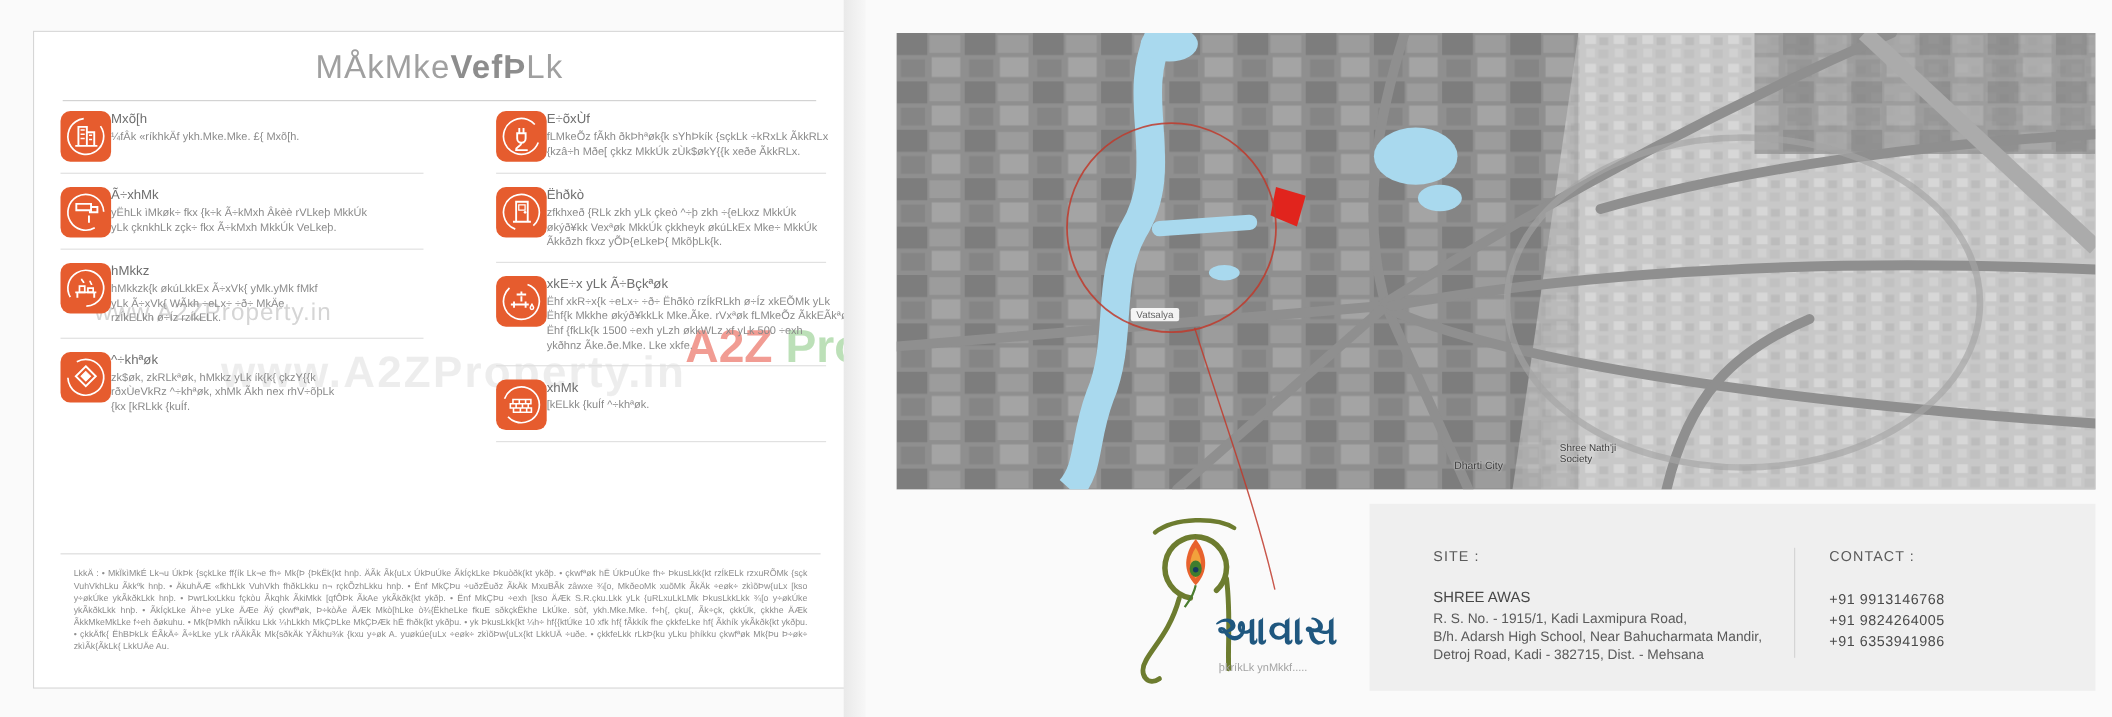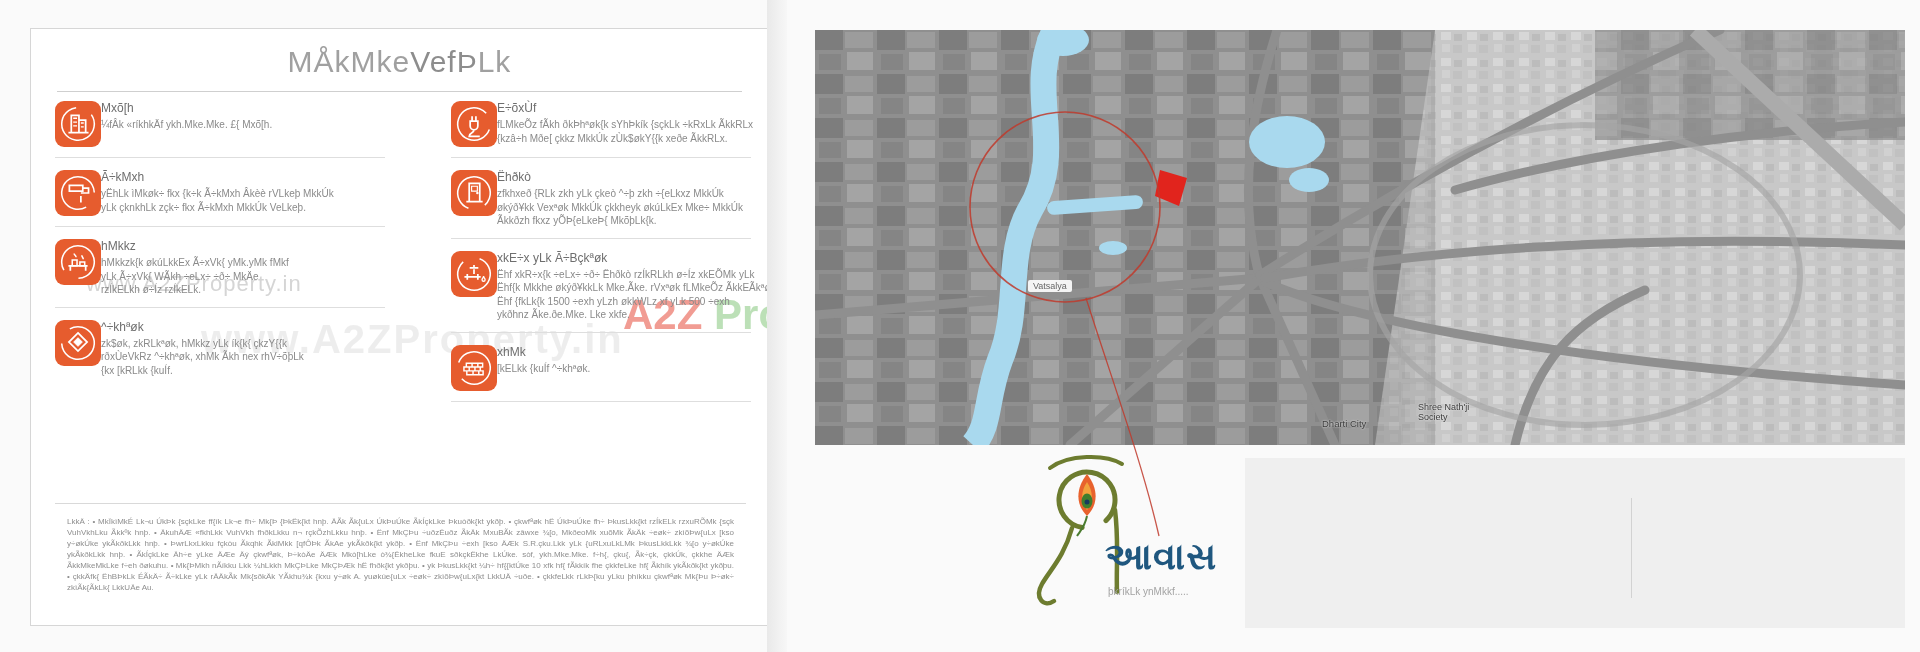--- a/index.html
+++ b/index.html
@@ -1,21 +1,21 @@
 <!DOCTYPE html>
 <html><head>
 <meta charset="utf-8">
 <style>
   html,body{margin:0;padding:0}
   body{width:1920px;height:652px;position:relative;background:#fafafa;font-family:"Liberation Sans",sans-serif;overflow:hidden}
 
   
   .left-card{position:absolute;left:30px;top:28px;width:737px;height:596px;background:#fff;border:1px solid #d6d6d6;overflow:hidden}
   .card-title{margin:16px 0 0;text-align:center;font-size:30px;color:#a0a0a0;letter-spacing:1px;font-weight:400}
-  .card-title .tb{font-weight:normal;color:#8d8d8d}
+  .card-title .tb{font-weight:bold;color:#8d8d8d}
   .title-rule{border:none;border-top:1px solid #cfcfcf;margin:12px 26px 0}
   .col{position:absolute;top:60px}
   .col-left{left:24px;width:330px}
   .col-right{left:420px;width:300px}
   .item{display:flex;padding:12px 0 10px}
   .icon-box{width:46px;height:46px;background:#e65c2e;border-radius:9px;flex:0 0 46px;display:flex;align-items:center;justify-content:center}
   .icon-box svg{display:block}
   .item-title{font-size:12px;color:#6e6e6e;margin-bottom:3px}
   .item-line{font-size:10px;color:#8a8a8a;line-height:13.5px;white-space:nowrap}
   .sep{border-top:1px solid #dedede}
@@ -35,21 +35,21 @@
   .gutter{position:absolute;left:767px;top:0;width:20px;height:652px;background:linear-gradient(90deg,#e9e9e9,#f7f7f7)}
   .map{position:absolute;left:815px;top:30px;width:1090px;height:415px;background:#b3b3b3;overflow:hidden}
   .map svg{display:block}
   .map-chip{position:absolute;left:1028px;top:280px;background:rgba(255,255,255,.9);font-size:9px;color:#666;padding:1px 5px;border-radius:2px}
   .map-city-label{position:absolute;left:1322px;top:418px;font-size:9.5px;color:#3a3a3a;text-shadow:0 0 2px #fff}
   .map-society-label{position:absolute;left:1418px;top:402px;width:74px;font-size:9px;color:#3a3a3a;line-height:10px;text-align:left;text-shadow:0 0 2px #fff}
 
   .red-overlay{position:absolute;left:0;top:0;width:1920px;height:652px;pointer-events:none}
 
   
-  .logo{position:absolute;left:1020px;top:452px;width:215px;height:175px}
+  .logo{position:absolute;left:1020px;top:468px;width:215px;height:175px}
   .logo svg{position:absolute;left:0;top:0}
   .awas{position:absolute;left:85px;top:84px;font-size:37px;font-weight:bold;color:#1f577f;letter-spacing:1px}
   .tagline{position:absolute;left:88px;top:134px;font-size:10px;color:#a3a3a3}
   .sr{position:absolute;width:1px;height:1px;overflow:hidden;clip:rect(0 0 0 0)}
 
   
   .infobar{position:absolute;left:1245px;top:458px;width:660px;height:170px;background:#efefef}
   .site-block{position:absolute;left:58px;top:40px}
   .contact-block{position:absolute;left:418px;top:40px}
   .info-label{font-size:13px;color:#5b5b5b;letter-spacing:1px;margin-bottom:22px}
@@ -88,21 +88,21 @@
     <div class="sep"></div>
 
     <div class="item">
       <div class="icon-box">
         <svg width="46" height="46" viewBox="0 0 48 48" fill="none" stroke="#fff">
           <circle cx="24" cy="24" r="17" stroke-width="1.6" stroke-dasharray="88 19" transform="rotate(60 24 24)"></circle>
           <path stroke-width="1.8" d="M15 16 h14 v6 h-14 z M29 19 h6 v5 h-8 M27 27 v7"></path>
         </svg>
       </div>
       <div class="item-text">
-        <div class="item-title">Ã÷kMxh</div>
+        <div class="item-title">Ã÷xhMk</div>
         <div class="item-line">yËhLk ìMkøk÷ fkx {k÷k Ã÷kMxh Âkèè rVLkeþ MkkÚk</div>
         <div class="item-line">yLk çknkhLk zçk÷ fkx Ã÷kMxh MkkÚk VeLkeþ.</div>
       </div>
     </div>
     <div class="sep"></div>
 
     <div class="item">
       <div class="icon-box">
         <svg width="46" height="46" viewBox="0 0 48 48" fill="none" stroke="#fff">
           <circle cx="24" cy="24" r="17" stroke-width="1.6" stroke-dasharray="88 19" transform="rotate(150 24 24)"></circle>
@@ -290,14 +290,27 @@
       <circle cx="67" cy="50" r="2.5" fill="#16395f"></circle>
       <path d="M67,64 C65,74 61,78 57,84" stroke="#4a7c2f" stroke-width="2" fill="none"></path>
     </g>
   </svg>
   <span class="sr">શ્રી</span>
   <div class="awas">આવાસ</div>
   <div class="tagline">þkríkLk ynMkkf.....</div>
 </div>
 
 <div class="infobar">
+  <div class="site-block">
+    <div class="info-label">SITE :</div>
+    <div class="info-name">SHREE AWAS</div>
+    <div class="info-line">R. S. No. - 1915/1, Kadi Laxmipura Road,</div>
+    <div class="info-line">B/h. Adarsh High School, Near Bahucharmata Mandir,</div>
+    <div class="info-line">Detroj Road, Kadi - 382715, Dist. - Mehsana</div>
+  </div>
   <div class="vdiv"></div>
+  <div class="contact-block">
+    <div class="info-label">CONTACT :</div>
+    <div class="phone">+91 9913146768</div>
+    <div class="phone">+91 9824264005</div>
+    <div class="phone">+91 6353941986</div>
+  </div>
 </div>
 
 </body></html>

